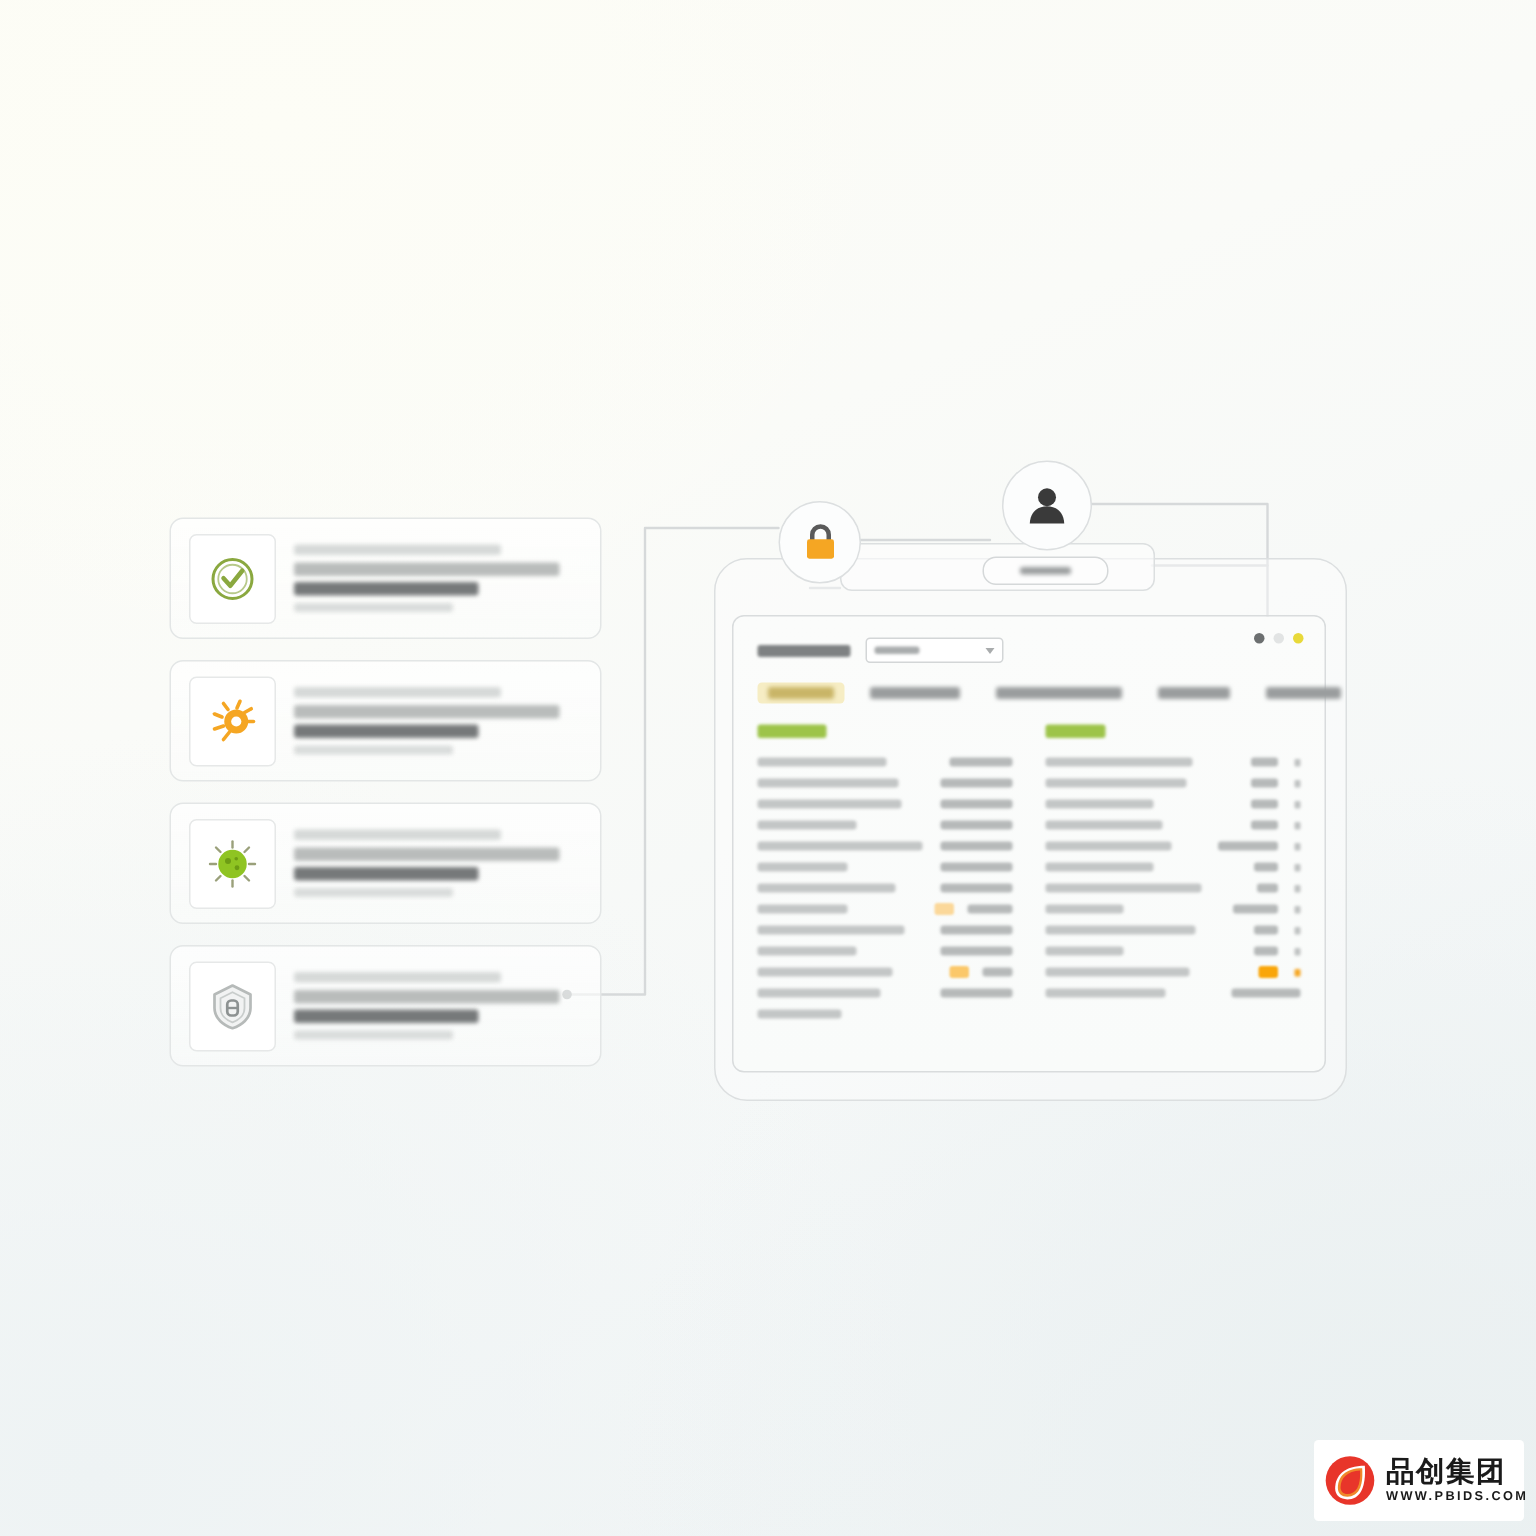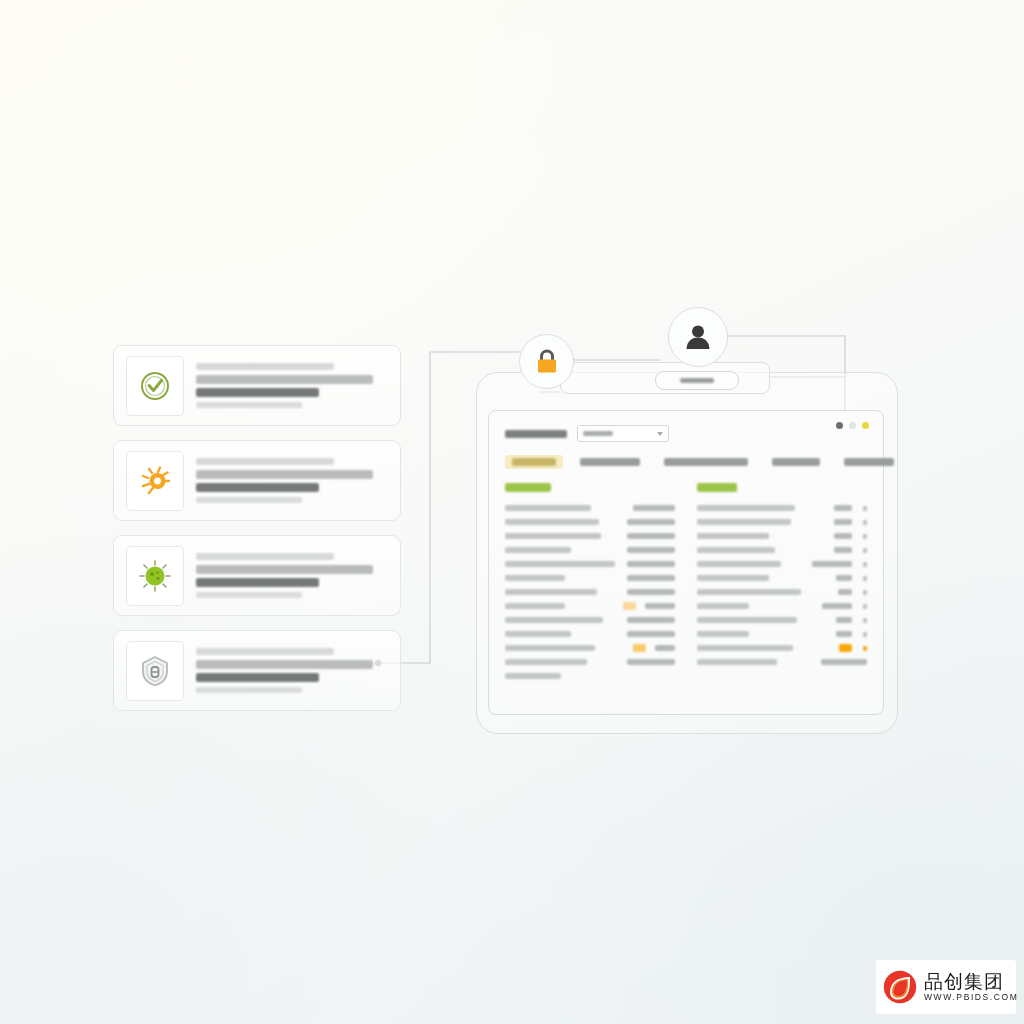--- a/index.html
+++ b/index.html
@@ -102,22 +102,22 @@
   .node.lock{left:519px;top:334px;width:53px;height:53px;}
   .node.user{left:668px;top:307px;width:58px;height:58px;}
 
   
   .wm{
     position:absolute;right:8px;bottom:10px;width:140px;height:54px;background:#fff;
     border-radius:3px;display:flex;align-items:center;padding:0 6px;box-sizing:border-box;gap:6px;
   }
   .wm .mark{flex:0 0 36px;height:36px;}
   .wm .txt{display:flex;flex-direction:column;justify-content:center;}
-  .wm .cn{font-size:19px;font-weight:normal;color:#1a1a1a;letter-spacing:1px;line-height:1.05;font-family:"DejaVu Sans",sans-serif;}
-  .wm .url{font-size:8.5px;font-weight:normal;color:#1a1a1a;letter-spacing:1.6px;line-height:1.2;}
+  .wm .cn{font-size:19px;font-weight:bold;color:#1a1a1a;letter-spacing:1px;line-height:1.05;font-family:"DejaVu Sans",sans-serif;}
+  .wm .url{font-size:8.5px;font-weight:bold;color:#1a1a1a;letter-spacing:1.6px;line-height:1.2;}
 </style>
 </head>
 <body>
 
 <div class="scene">
 
   <svg class="lines" viewBox="0 0 1024 1024">
     <g fill="none" stroke="#d6d9da" stroke-width="1.6" stroke-linecap="round" stroke-linejoin="round">
 
       <path d="M378 663 H430 V352 H519"></path>

